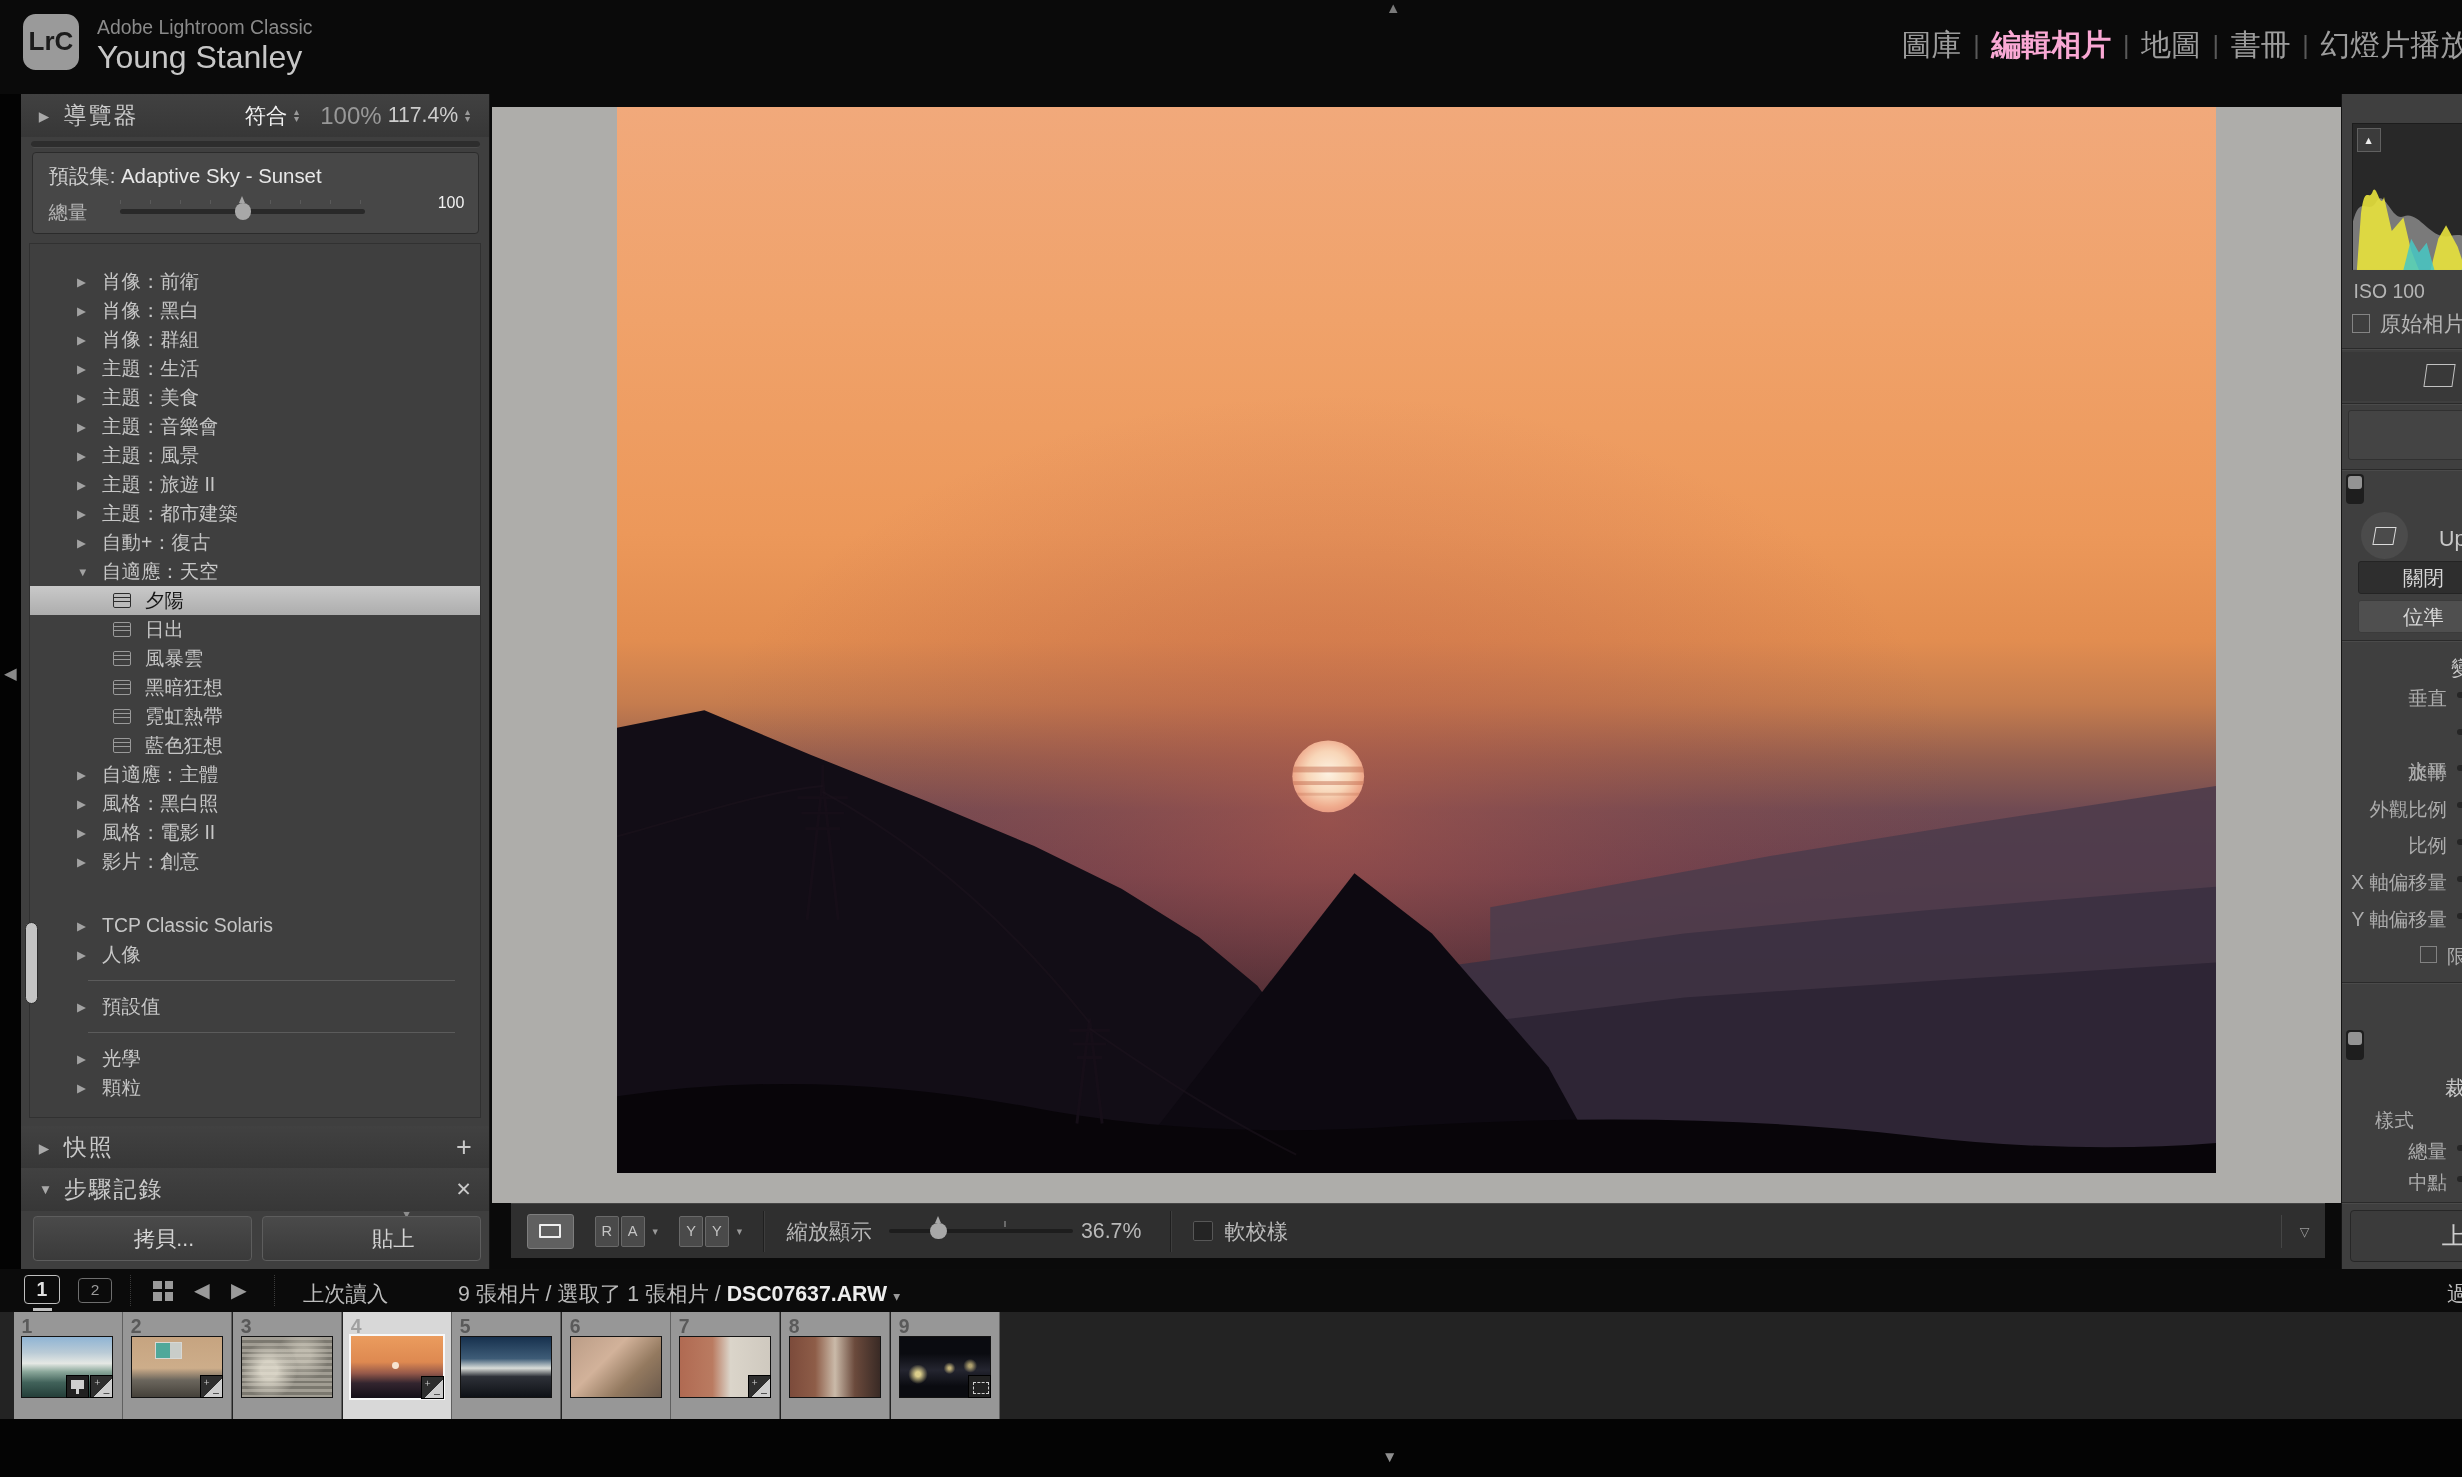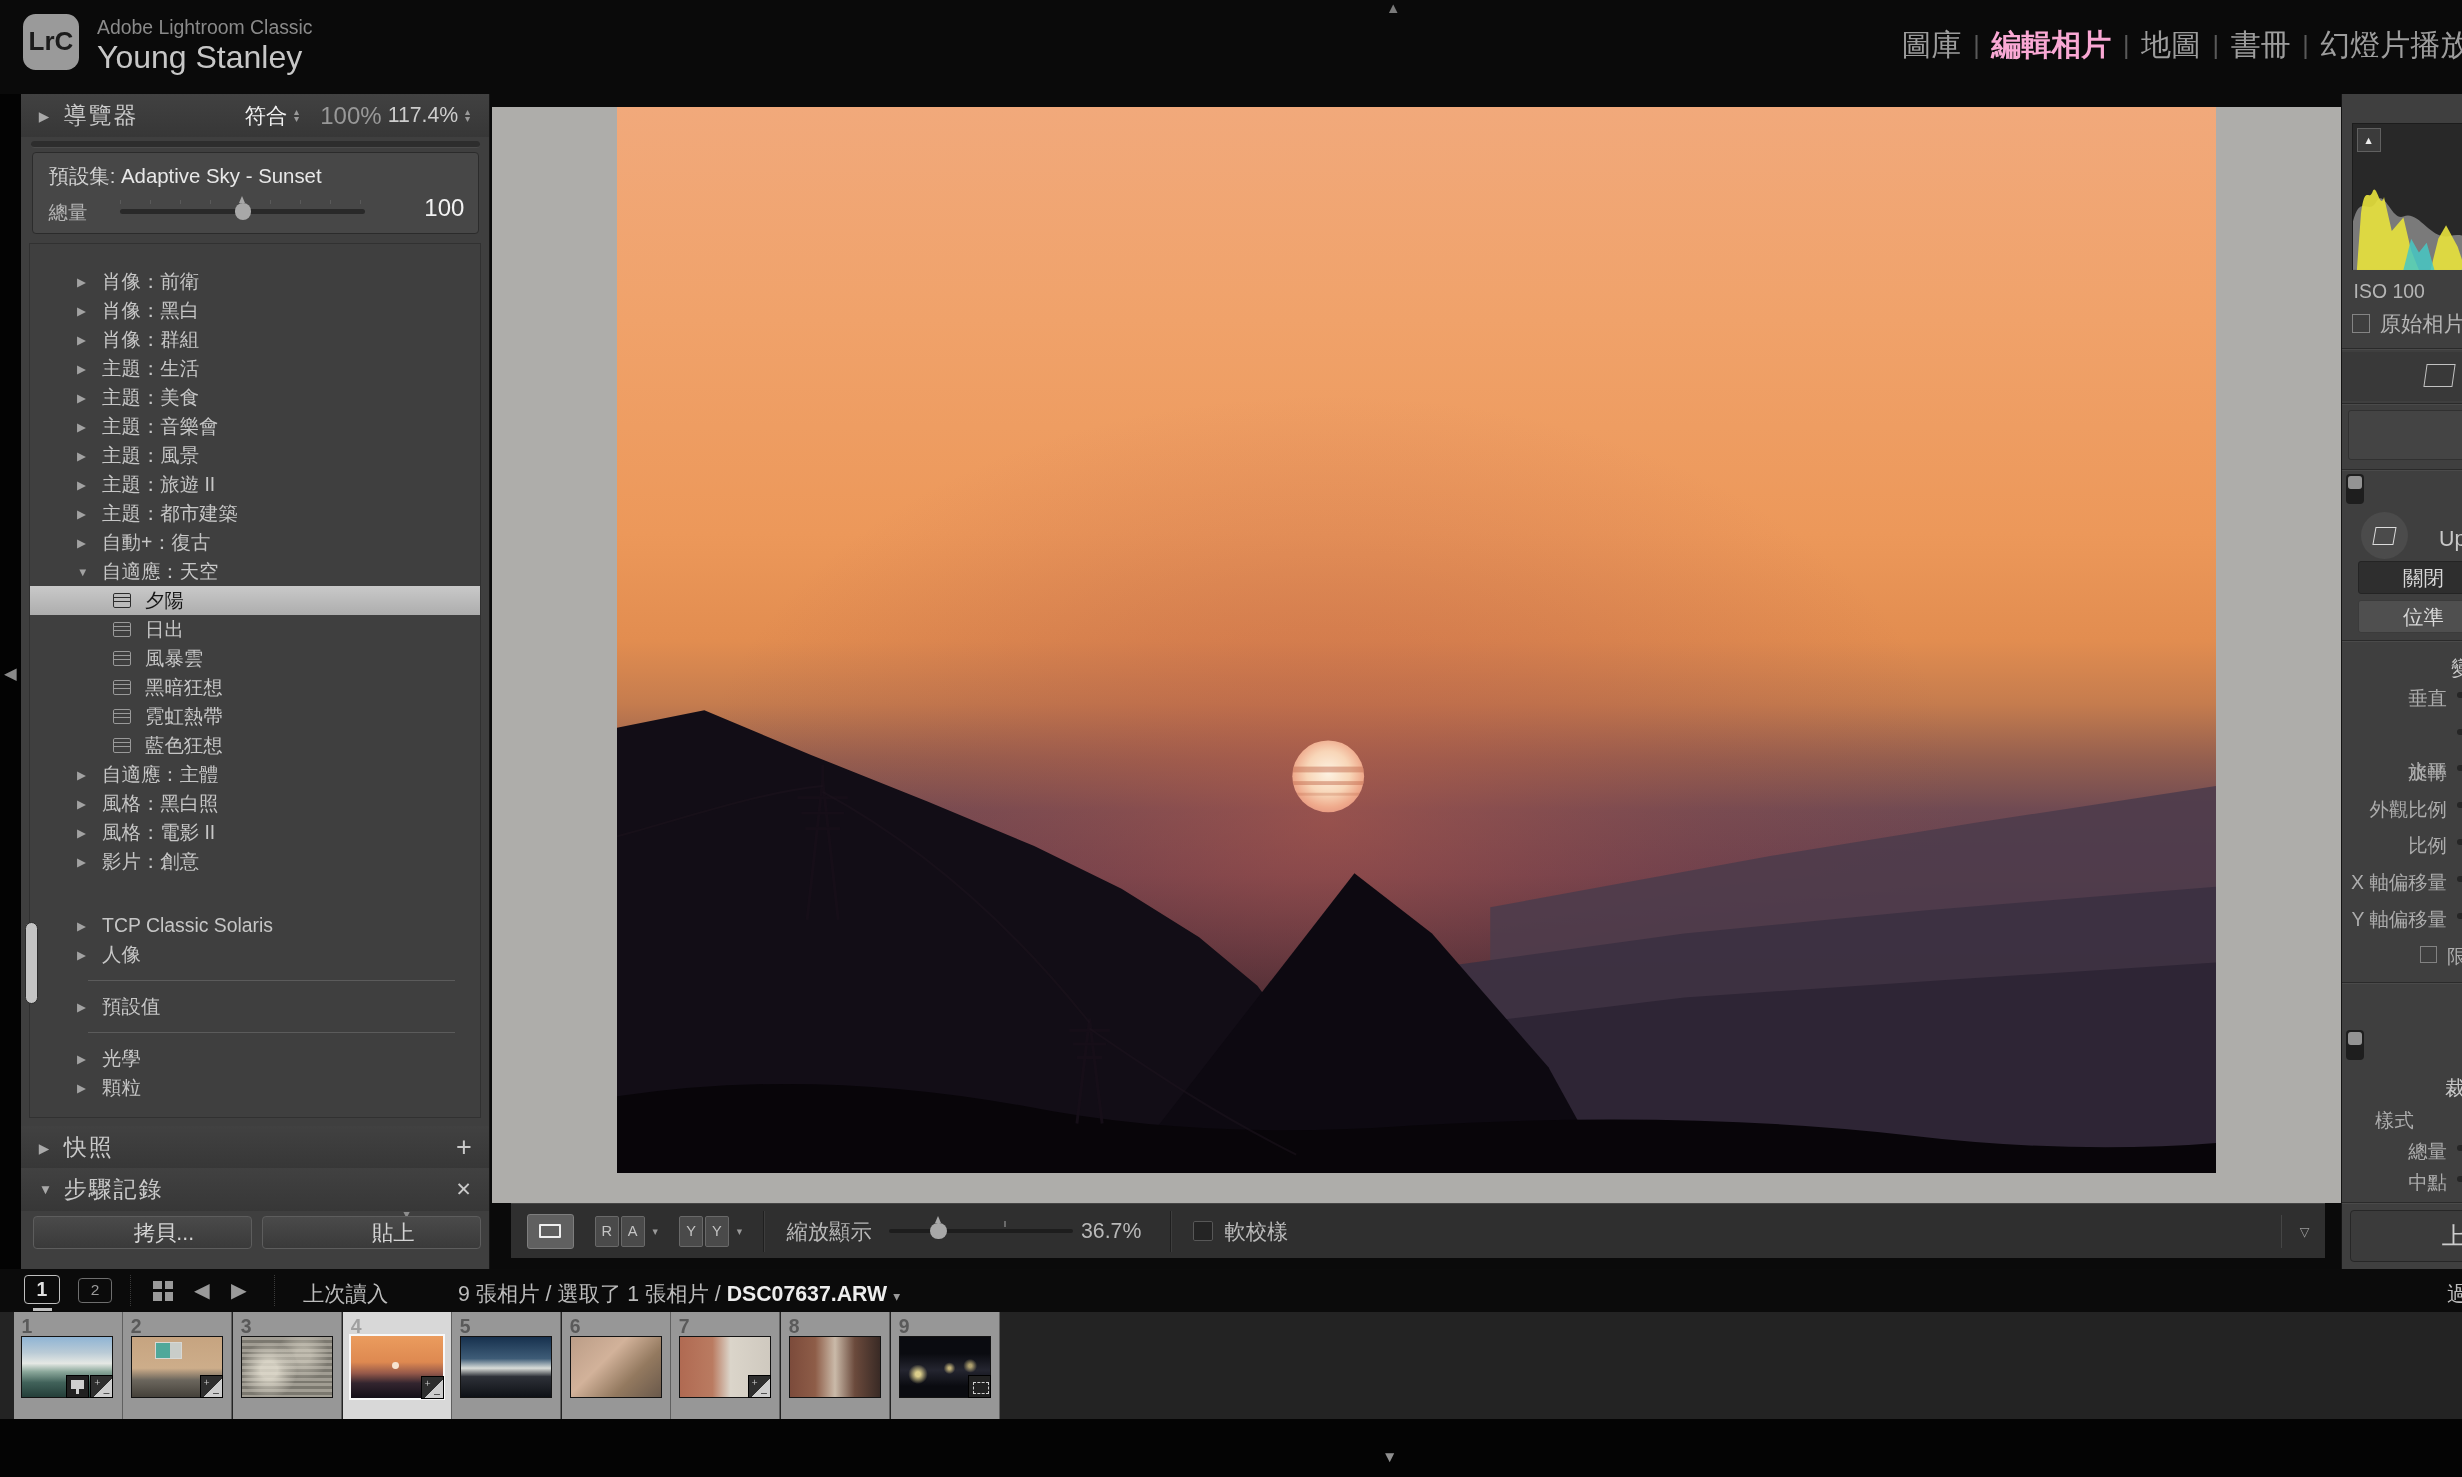--- a/index.html
+++ b/index.html
@@ -39,41 +39,41 @@
   .pb-row1 { position:absolute; left:15.5px; top:8.7px; font-size:20.4px; color:#d2d2d2; }
   .pb-name { color:#e8e8e8; }
   .pb-amt { position:absolute; left:15.5px; top:46px; font-size:19.4px; color:#b5b5b5; }
   .pb-track { position:absolute; left:87px; top:56px; width:245px; height:4.9px; background:#292929; border-radius:2.9px; }
   .pb-ticks { position:absolute; left:87px; top:47px; width:245px; height:3.9px;
               background:repeating-linear-gradient(90deg,#5a5a5a 0 1px,transparent 1px 30px); }
   .drop { position:absolute; width:16.5px; height:16.5px; background:#a8a8a8; border-radius:50%; }
   .drop::before { content:''; position:absolute; top:-6.8px; left:4.4px; border-left:3.9px solid transparent;
                   border-right:3.9px solid transparent; border-bottom:7.8px solid #a8a8a8; }
   .pb-thumb { left:202px; top:50px; }
-  .pb-val { position:absolute; right:13.6px; top:41px; font-size:24px; color:#f2f2f2;margin-left:28px; }
+  .pb-val { position:absolute; right:13.6px; top:41px; font-size:16px; color:#f2f2f2;margin-left:28px; }
 
   .list-box { left:7.8px; top:149px; width:452px; height:875px; border:1px solid #313131; padding-top:23px; overflow:hidden; }
   .p-row { height:29px; display:flex; align-items:center; font-size:19.4px; color:#c6c6c6; cursor:default; }
   .p-row .tri { width:25px; margin-left:47px; font-size:11.6px; color:#a2a2a2; }
   .p-row .lbl { white-space:nowrap; }
   .p-child { padding-left:83px; }
   .p-child .cicon { width:18.4px; height:15.5px; border:1.9px solid #9a9a9a; border-radius:1.9px; margin-right:13.6px;
                     background:linear-gradient(#3f3f3f 2.9px,#9a9a9a 2.9px 3.9px,#3f3f3f 3.9px 6.8px,#9a9a9a 6.8px 7.8px,#3f3f3f 7.8px); }
   .p-child.sel { background:linear-gradient(#c9c9c9,#adadad); color:#171717; }
   .p-child.sel .cicon { border-color:#2c2c2c; background:linear-gradient(#bbb 2.9px,#2c2c2c 2.9px 3.9px,#bbb 3.9px 6.8px,#2c2c2c 6.8px 7.8px,#bbb 7.8px); }
   .p-div { height:23px; display:flex; align-items:center; }
   .p-div i { display:block; height:1px; background:#5b5b5b; flex:1; margin:0 25px 0 58px; }
   .p-gap { height:35px; }
 
   .snap-hdr { top:1032px; }
   .plus { margin-left:auto; font-size:27px; color:#c9c9c9; }
   .hist-hdr { top:1074px; }
   .xicon { margin-left:auto; font-size:19.4px; color:#c9c9c9; }
   .mini-caret { left:380px; top:1114px; font-size:10.7px; color:#8d8d8d; }
-  .lbtn { position:absolute; top:1122px; height:33px; background:linear-gradient(#4a4a4a,#3a3a3a);
+  .lbtn { position:absolute; top:1122px; height:45px; background:linear-gradient(#4a4a4a,#3a3a3a);
           border:1px solid #5d5d5d; border-radius:3.9px; color:#d4d4d4; font-size:21.3px;
           display:flex; align-items:center; justify-content:center;padding-left:43px; }
   .copy-btn { left:11.6px; width:219px; }
   .paste-btn { left:241px; width:219px; }
 
   
   .canvas { left:492px; top:94px; width:1849px; height:1109px; background:#aeadaa; }
   .main-topbar { left:492px; top:94px; width:1849px; height:12.6px; background:#0a0a0a; }
   .photo { left:617px; top:107px; width:1599px; height:1066px; }
 

